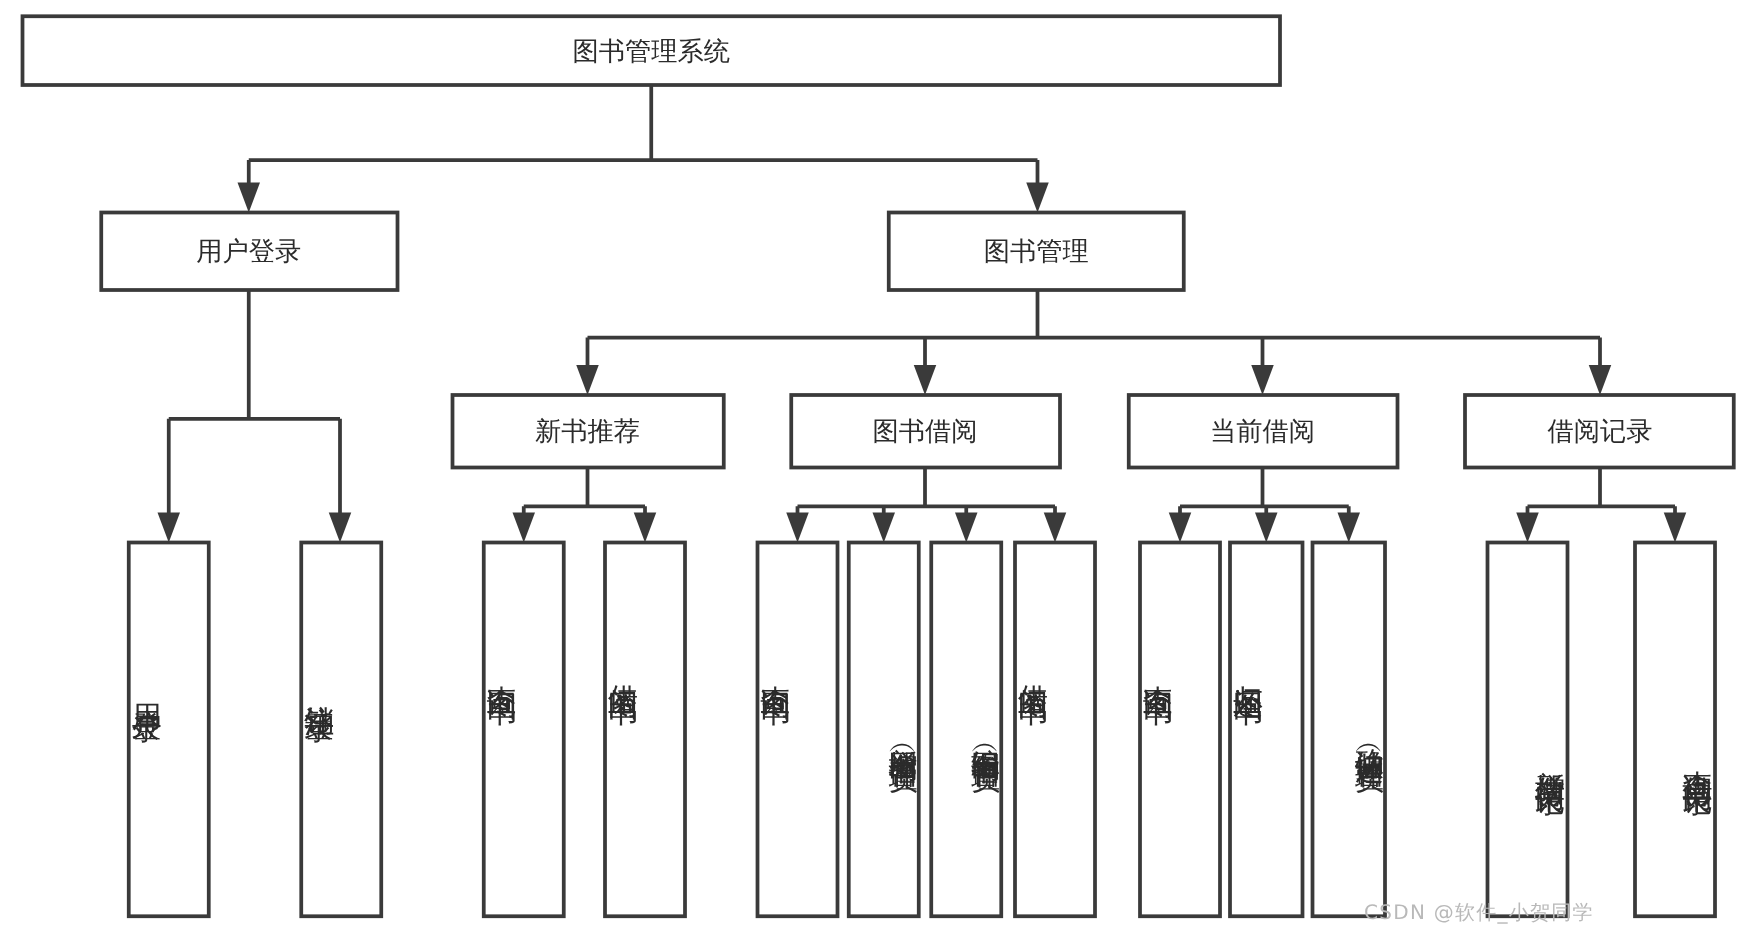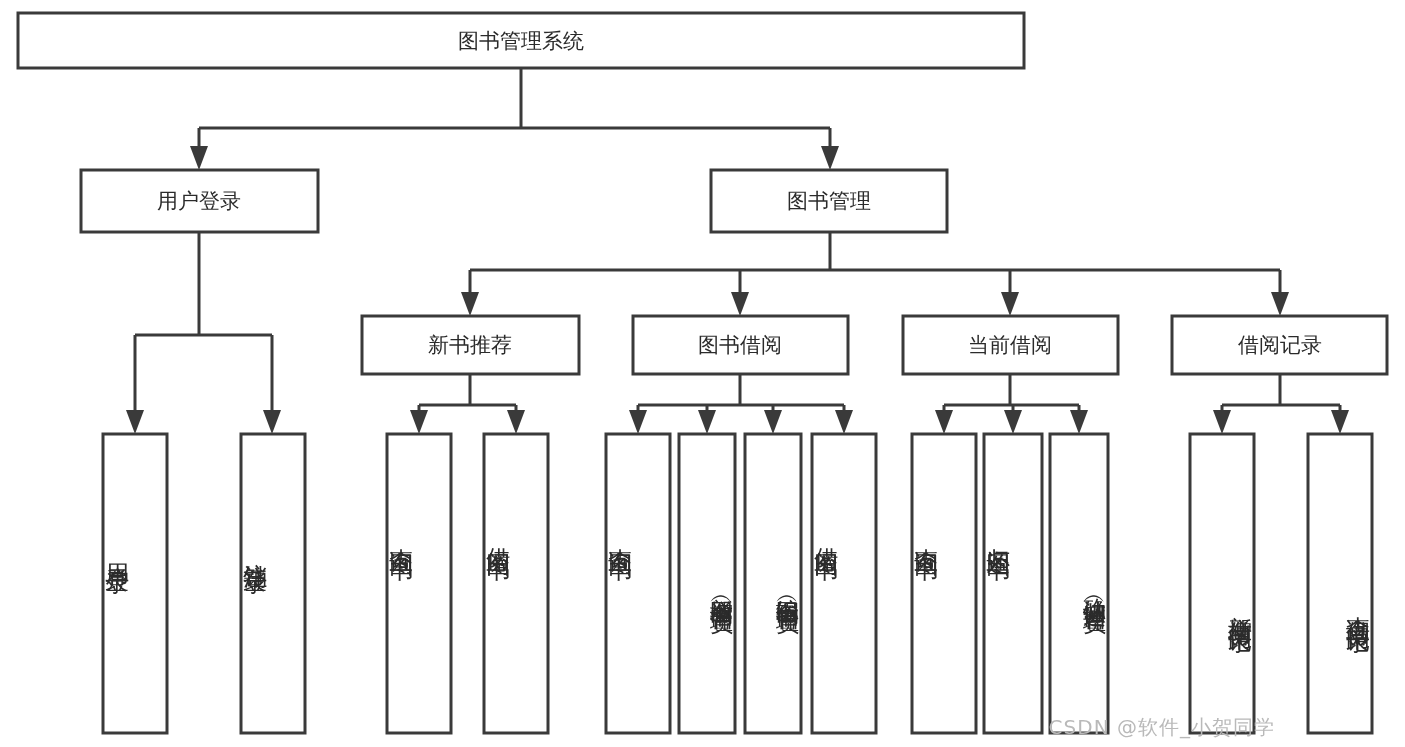--- a/index.html
+++ b/index.html
@@ -58,21 +58,21 @@
     letter-spacing: 3px;
     text-align: center;
     white-space: nowrap;
     pointer-events: none;
   }
   .watermark {
     position: absolute;
     right: 10px;
     bottom: 6px;
     font-family: "DejaVu Sans", "Liberation Sans", sans-serif;
-    font-size: 20px;
+    font-size: 16px;
     color: #b9b9b9;
     white-space: nowrap;
     letter-spacing: 1px;
   }
 </style>
 </head>
 <body>
 
 <div id="diagram-root">
 

